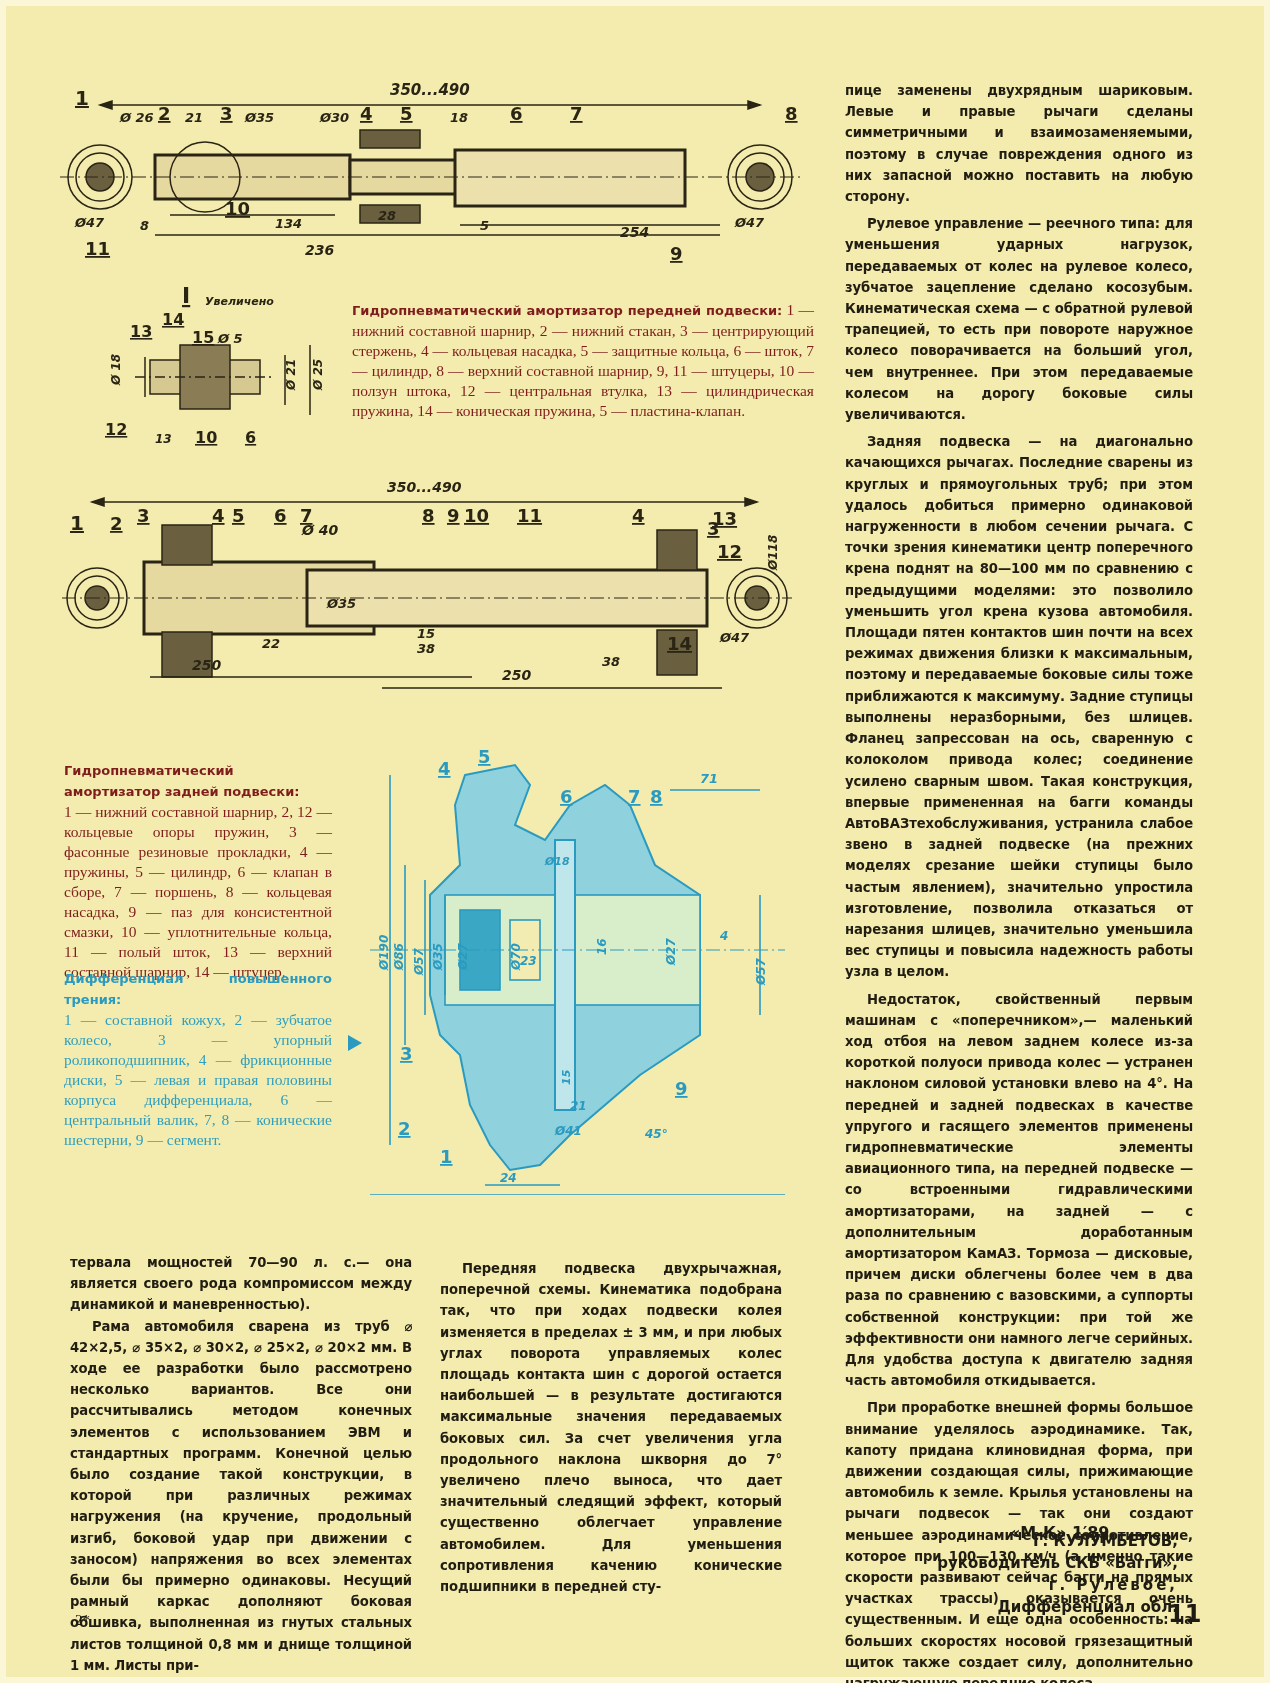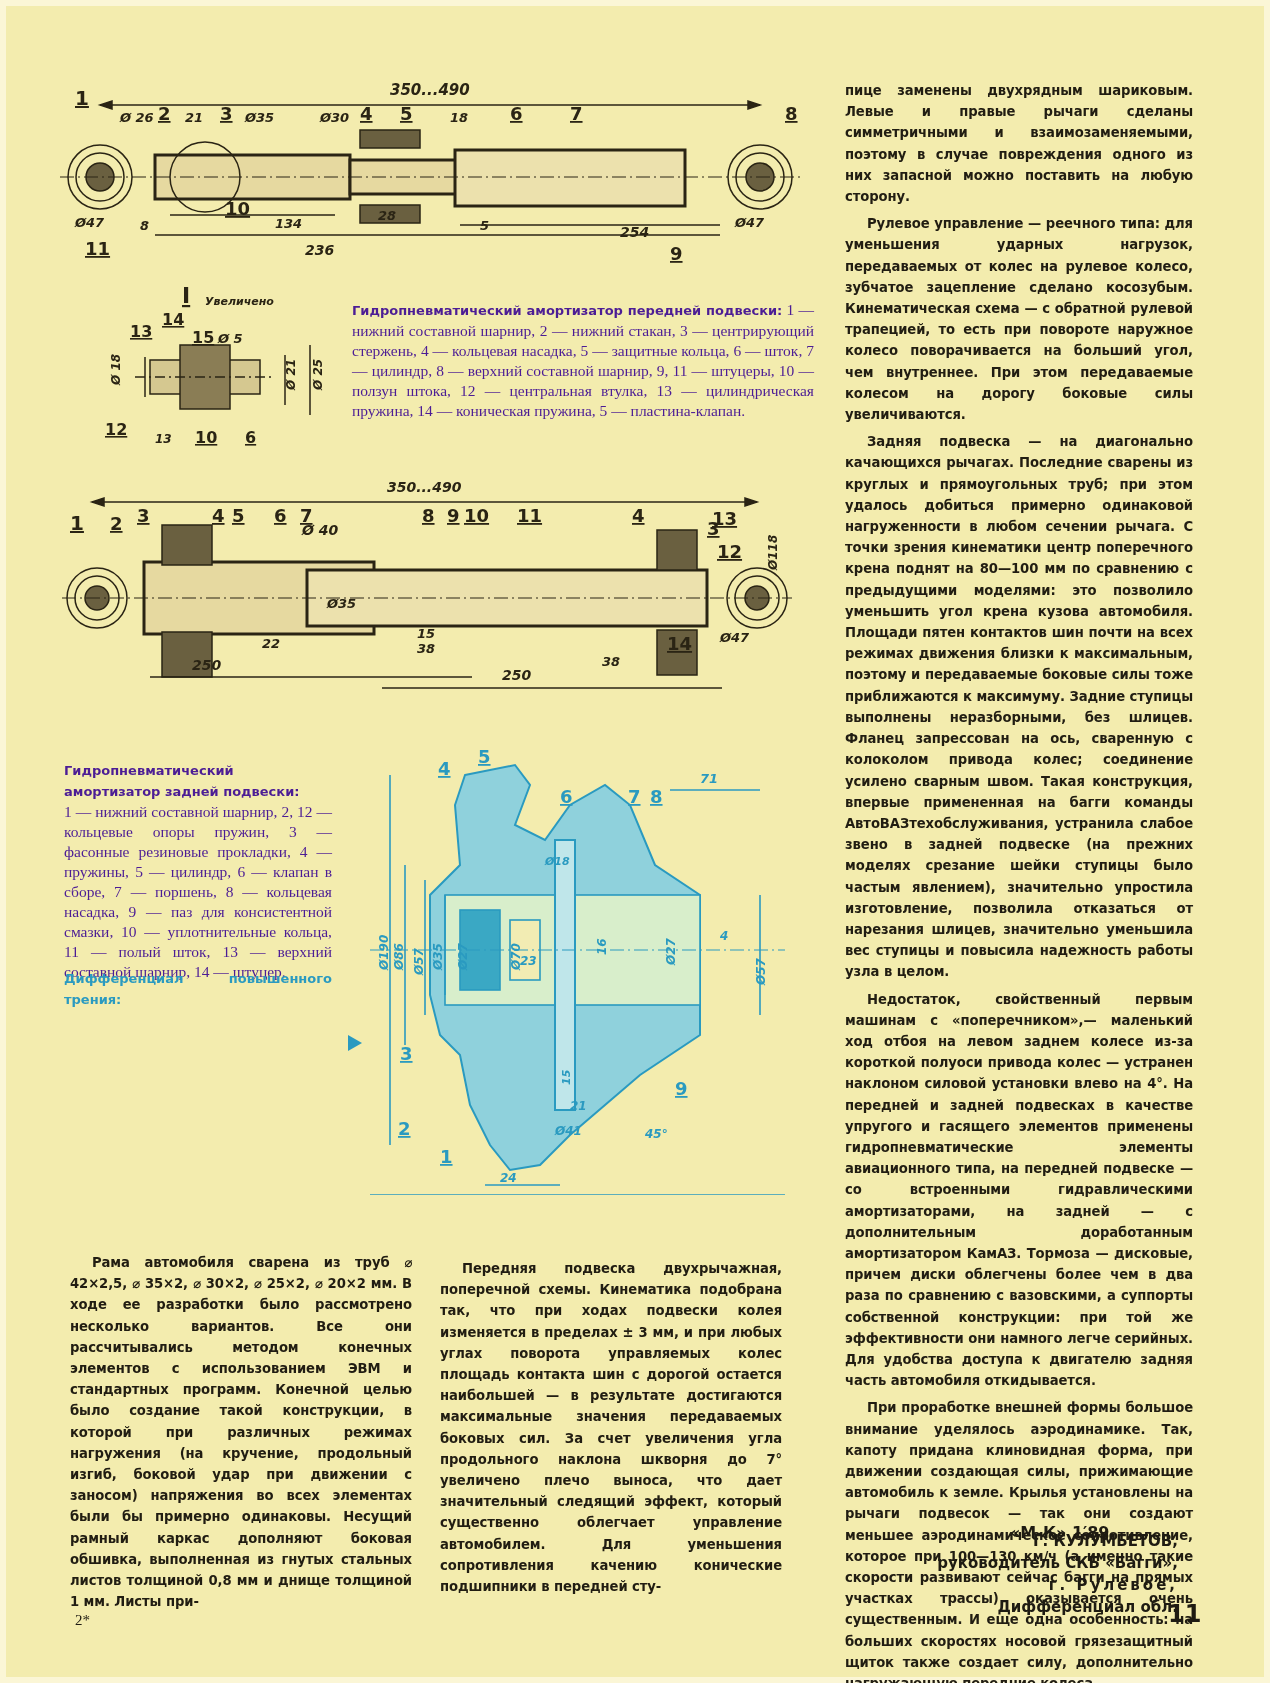--- a/index.html
+++ b/index.html
@@ -3,21 +3,21 @@
 <meta charset="utf-8">
 <style>
   html, body { margin:0; padding:0; }
   body { width:1270px; height:1683px; background:#f3ecae; position:relative; overflow:hidden;
          font-family:"DejaVu Sans", sans-serif; color:#1e1b12; }
   .page-edge { position:absolute; left:0; top:0; right:0; bottom:0; border:6px solid #fbf6d6; pointer-events:none; }
   .bold-col { position:absolute; font-family:"DejaVu Sans", sans-serif; font-weight:bold; font-size:13.2px;
               line-height:21.2px; text-align:justify; color:#211d12; letter-spacing:-0.1px; }
   .bold-col p { margin:0; text-indent:0; }
   .bold-col p.ind { text-indent:22px; margin-top:6px; }
-  .caption { position:absolute; font-family:"Liberation Serif", serif; font-size:15.5px; line-height:20px; color:#4c1d95; text-align:justify; }
+  .caption { position:absolute; font-family:"Liberation Serif", serif; font-size:15.5px; line-height:20px; color:#7f1d1d; text-align:justify; }
   .caption b { font-family:"DejaVu Sans", sans-serif; font-size:13px; font-weight:bold; }
   .caption.blue { color:#2f9fc0; }
   .caption.blue b { color:#2a9ac0; }
   .drawing { position:absolute; }
   .num { font-family:"DejaVu Sans", sans-serif; font-weight:bold; font-style:italic; fill:#2a2414; }
   .lbl { font-family:"DejaVu Sans", sans-serif; font-weight:bold; fill:#2a2414; text-decoration:underline; }
   .signature { position:absolute; right:92px; top:1530px; text-align:right; font-weight:bold; font-size:15px; line-height:22px; font-family:"DejaVu Sans", sans-serif; }
   .footer-mag { position:absolute; left:1010px; top:1523px; font-weight:bold; font-size:16px; font-family:"DejaVu Sans", sans-serif; }
   .footer-page { position:absolute; left:1168px; top:1600px; font-weight:bold; font-size:24px; font-family:"DejaVu Sans", sans-serif; }
   .sig-mark { position:absolute; left:75px; top:1612px; font-family:"Liberation Serif", serif; font-size:15px; }
@@ -157,20 +157,21 @@
   <text class="num" x="540" y="196" font-size="13">38</text>
 </svg>
 
 <div class="caption" style="left:64px;top:760px;width:268px;">
   <b>Гидропневматический амортизатор задней подвески:</b><br>
   <span>1 — нижний составной шарнир, 2, 12 — кольцевые опоры пружин, 3 — фасонные резиновые прокладки, 4 — пружины, 5 — цилиндр, 6 — клапан в сборе, 7 — поршень, 8 — кольцевая насадка, 9 — паз для консистентной смазки, 10 — уплотнительные кольца, 11 — полый шток, 13 — верхний составной шарнир, 14 — штуцер.</span>
 </div>
 
 <div class="caption blue" style="left:64px;top:968px;width:268px;">
   <b>Дифференциал повышенного трения:</b><br>
+  <span>1 — составной кожух, 2 — зубчатое колесо, 3 — упорный роликоподшипник, 4 — фрикционные диски, 5 — левая и правая половины корпуса дифференциала, 6 — центральный валик, 7, 8 — конические шестерни, 9 — сегмент.</span>
 </div>
 <div class="arrow-tri"></div>
 
 <svg class="drawing" style="left:370px;top:745px" width="415" height="450" viewBox="0 0 415 450">
   <g stroke="#2a9ac0" fill="none" stroke-width="1.6">
     <polygon points="95,30 145,20 160,40 145,80 175,95 200,60 235,40 260,60 285,120 330,150 330,290 270,330 200,390 170,420 140,425 120,400 100,360 90,310 70,290 60,250 60,150 90,120 85,60" fill="#8fd1dc" stroke-width="2"></polygon>
     <rect x="75" y="150" width="255" height="110" fill="#d8eecb"></rect>
     <rect x="90" y="165" width="40" height="80" fill="#3aa8c4"></rect>
     <rect x="140" y="175" width="30" height="60" fill="#f2ecb3"></rect>
     <rect x="185" y="95" width="20" height="270" fill="#bfe6ea" stroke-width="2"></rect>
@@ -212,20 +213,21 @@
     <text x="258" y="58" font-size="18">7</text>
     <text x="280" y="58" font-size="18">8</text>
     <text x="30" y="315" font-size="18">3</text>
     <text x="28" y="390" font-size="18">2</text>
     <text x="70" y="418" font-size="18">1</text>
     <text x="305" y="350" font-size="18">9</text>
   </g>
 </svg>
 
 <div class="bold-col" style="left:70px;top:1252px;width:342px;">
+  <p>тервала мощностей 70—90 л. с.— она является своего рода компромиссом между динамикой и маневренностью).</p>
   <p class="ind" style="margin-top:0">Рама автомобиля сварена из труб ⌀ 42×2,5, ⌀ 35×2, ⌀ 30×2, ⌀ 25×2, ⌀ 20×2 мм. В ходе ее разработки было рассмотрено несколько вариантов. Все они рассчитывались методом конечных элементов с использованием ЭВМ и стандартных программ. Конечной целью было создание такой конструкции, в которой при различных режимах нагружения (на кручение, продольный изгиб, боковой удар при движении с заносом) напряжения во всех элементах были бы примерно одинаковы. Несущий рамный каркас дополняют боковая обшивка, выполненная из гнутых стальных листов толщиной 0,8 мм и днище толщиной 1 мм. Листы при-</p>
 </div>
 
 <div class="bold-col" style="left:440px;top:1252px;width:342px;">
   <p class="ind">Передняя подвеска двухрычажная, поперечной схемы. Кинематика подобрана так, что при ходах подвески колея изменяется в пределах ± 3 мм, и при любых углах поворота управляемых колес площадь контакта шин с дорогой остается наибольшей — в результате достигаются максимальные значения передаваемых боковых сил. За счет увеличения угла продольного наклона шкворня до 7° увеличено плечо выноса, что дает значительный следящий эффект, который существенно облегчает управление автомобилем. Для уменьшения сопротивления качению конические подшипники в передней сту-</p>
 </div>
 
 <div class="bold-col" style="left:845px;top:80px;width:348px;">
   <p>пице заменены двухрядным шариковым. Левые и правые рычаги сделаны симметричными и взаимозаменяемыми, поэтому в случае повреждения одного из них запасной можно поставить на любую сторону.</p>
   <p class="ind">Рулевое управление — реечного типа: для уменьшения ударных нагрузок, передаваемых от колес на рулевое колесо, зубчатое зацепление сделано косозубым. Кинематическая схема — с обратной рулевой трапецией, то есть при повороте наружное колесо поворачивается на больший угол, чем внутреннее. При этом передаваемые колесом на дорогу боковые силы увеличиваются.</p>

